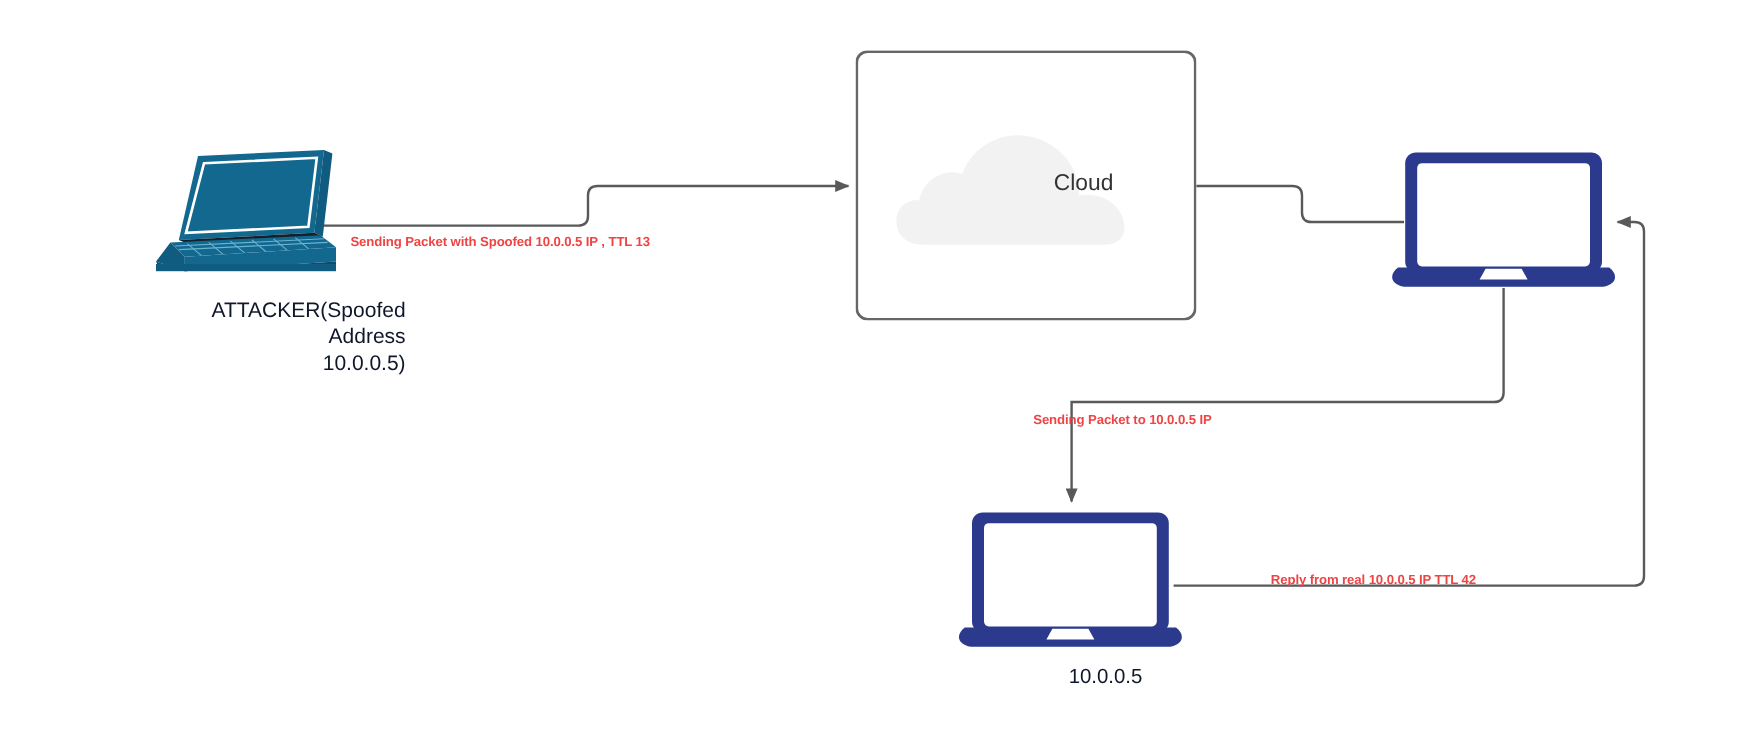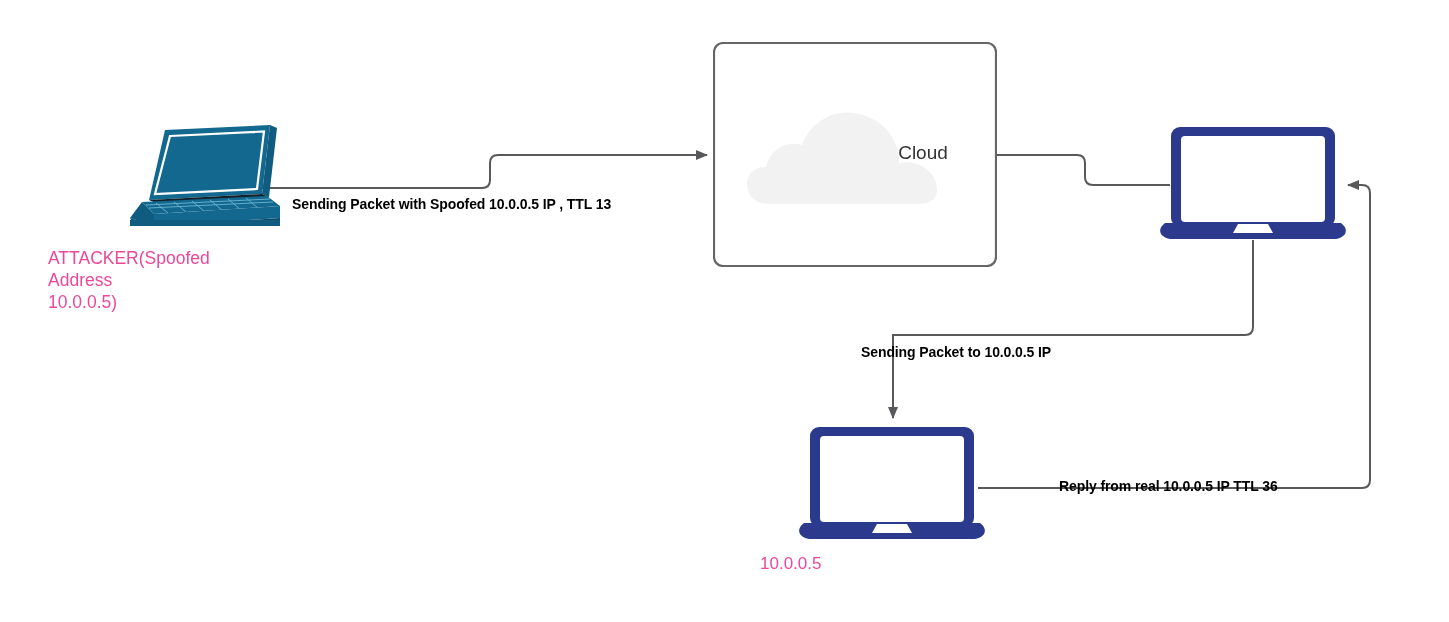--- a/index.html
+++ b/index.html
@@ -23,22 +23,22 @@
     left: 0;
     top: 0;
     width: 1449px;
     height: 622px;
   }
   .node {
     position: absolute;
   }
   .node-label {
     position: absolute;
-    text-align: left;
-    color: #ec4899;
+    text-align: right;
+    color: #0f172a;
     white-space: pre-line;
     line-height: 1.25;
     pointer-events: none;
   }
   .label-attacker {
     left: 48px;
     top: 248px;
     width: 290px;
     font-size: 17.5px;
     font-weight: 400;
@@ -54,34 +54,34 @@
   }
   .label-victim {
     left: 760px;
     top: 553px;
     width: 192px;
     font-size: 17px;
     font-weight: 400;
   }
   .cloud-text {
     position: absolute;
-    left: 733px;
+    left: 713px;
     top: 142px;
     width: 284px;
     text-align: center;
     font-size: 19px;
     color: #333333;
     pointer-events: none;
     padding-left: 48px;
   }
   .edge-label {
     position: absolute;
-    font-size: 14px;
+    font-size: 11px;
     font-weight: bold;
-    color: #000000;
+    color: #ef4444;
     white-space: nowrap;
     letter-spacing: -0.1px;
   }
   .lbl-spoof   { left: 292px;  top: 196px; }
   .lbl-forward { left: 861px;  top: 344px; }
   .lbl-reply   { left: 1059px; top: 478px; }
 </style>
 </head>
 <body>
 
@@ -174,15 +174,15 @@
       <path d="M10,98 L186,98 C194,104 192,112 181,114 L15,114 C4,112 2,104 10,98 Z" fill="#2b3a8c"></path>
       <path d="M83,99 L113,99 L118,108 L78,108 Z" fill="#ffffff"></path>
     </svg>
   </div>
   <div class="node-label label-victim">10.0.0.5</div>
 
   <div class="edge-label lbl-spoof">Sending Packet with Spoofed 10.0.0.5 IP , TTL 13</div>
 
   <div class="edge-label lbl-forward">Sending Packet to 10.0.0.5 IP</div>
 
-  <div class="edge-label lbl-reply">Reply from real 10.0.0.5 IP TTL 36</div>
+  <div class="edge-label lbl-reply">Reply from real 10.0.0.5 IP TTL 42</div>
 
 </div>
 
 </body></html>

